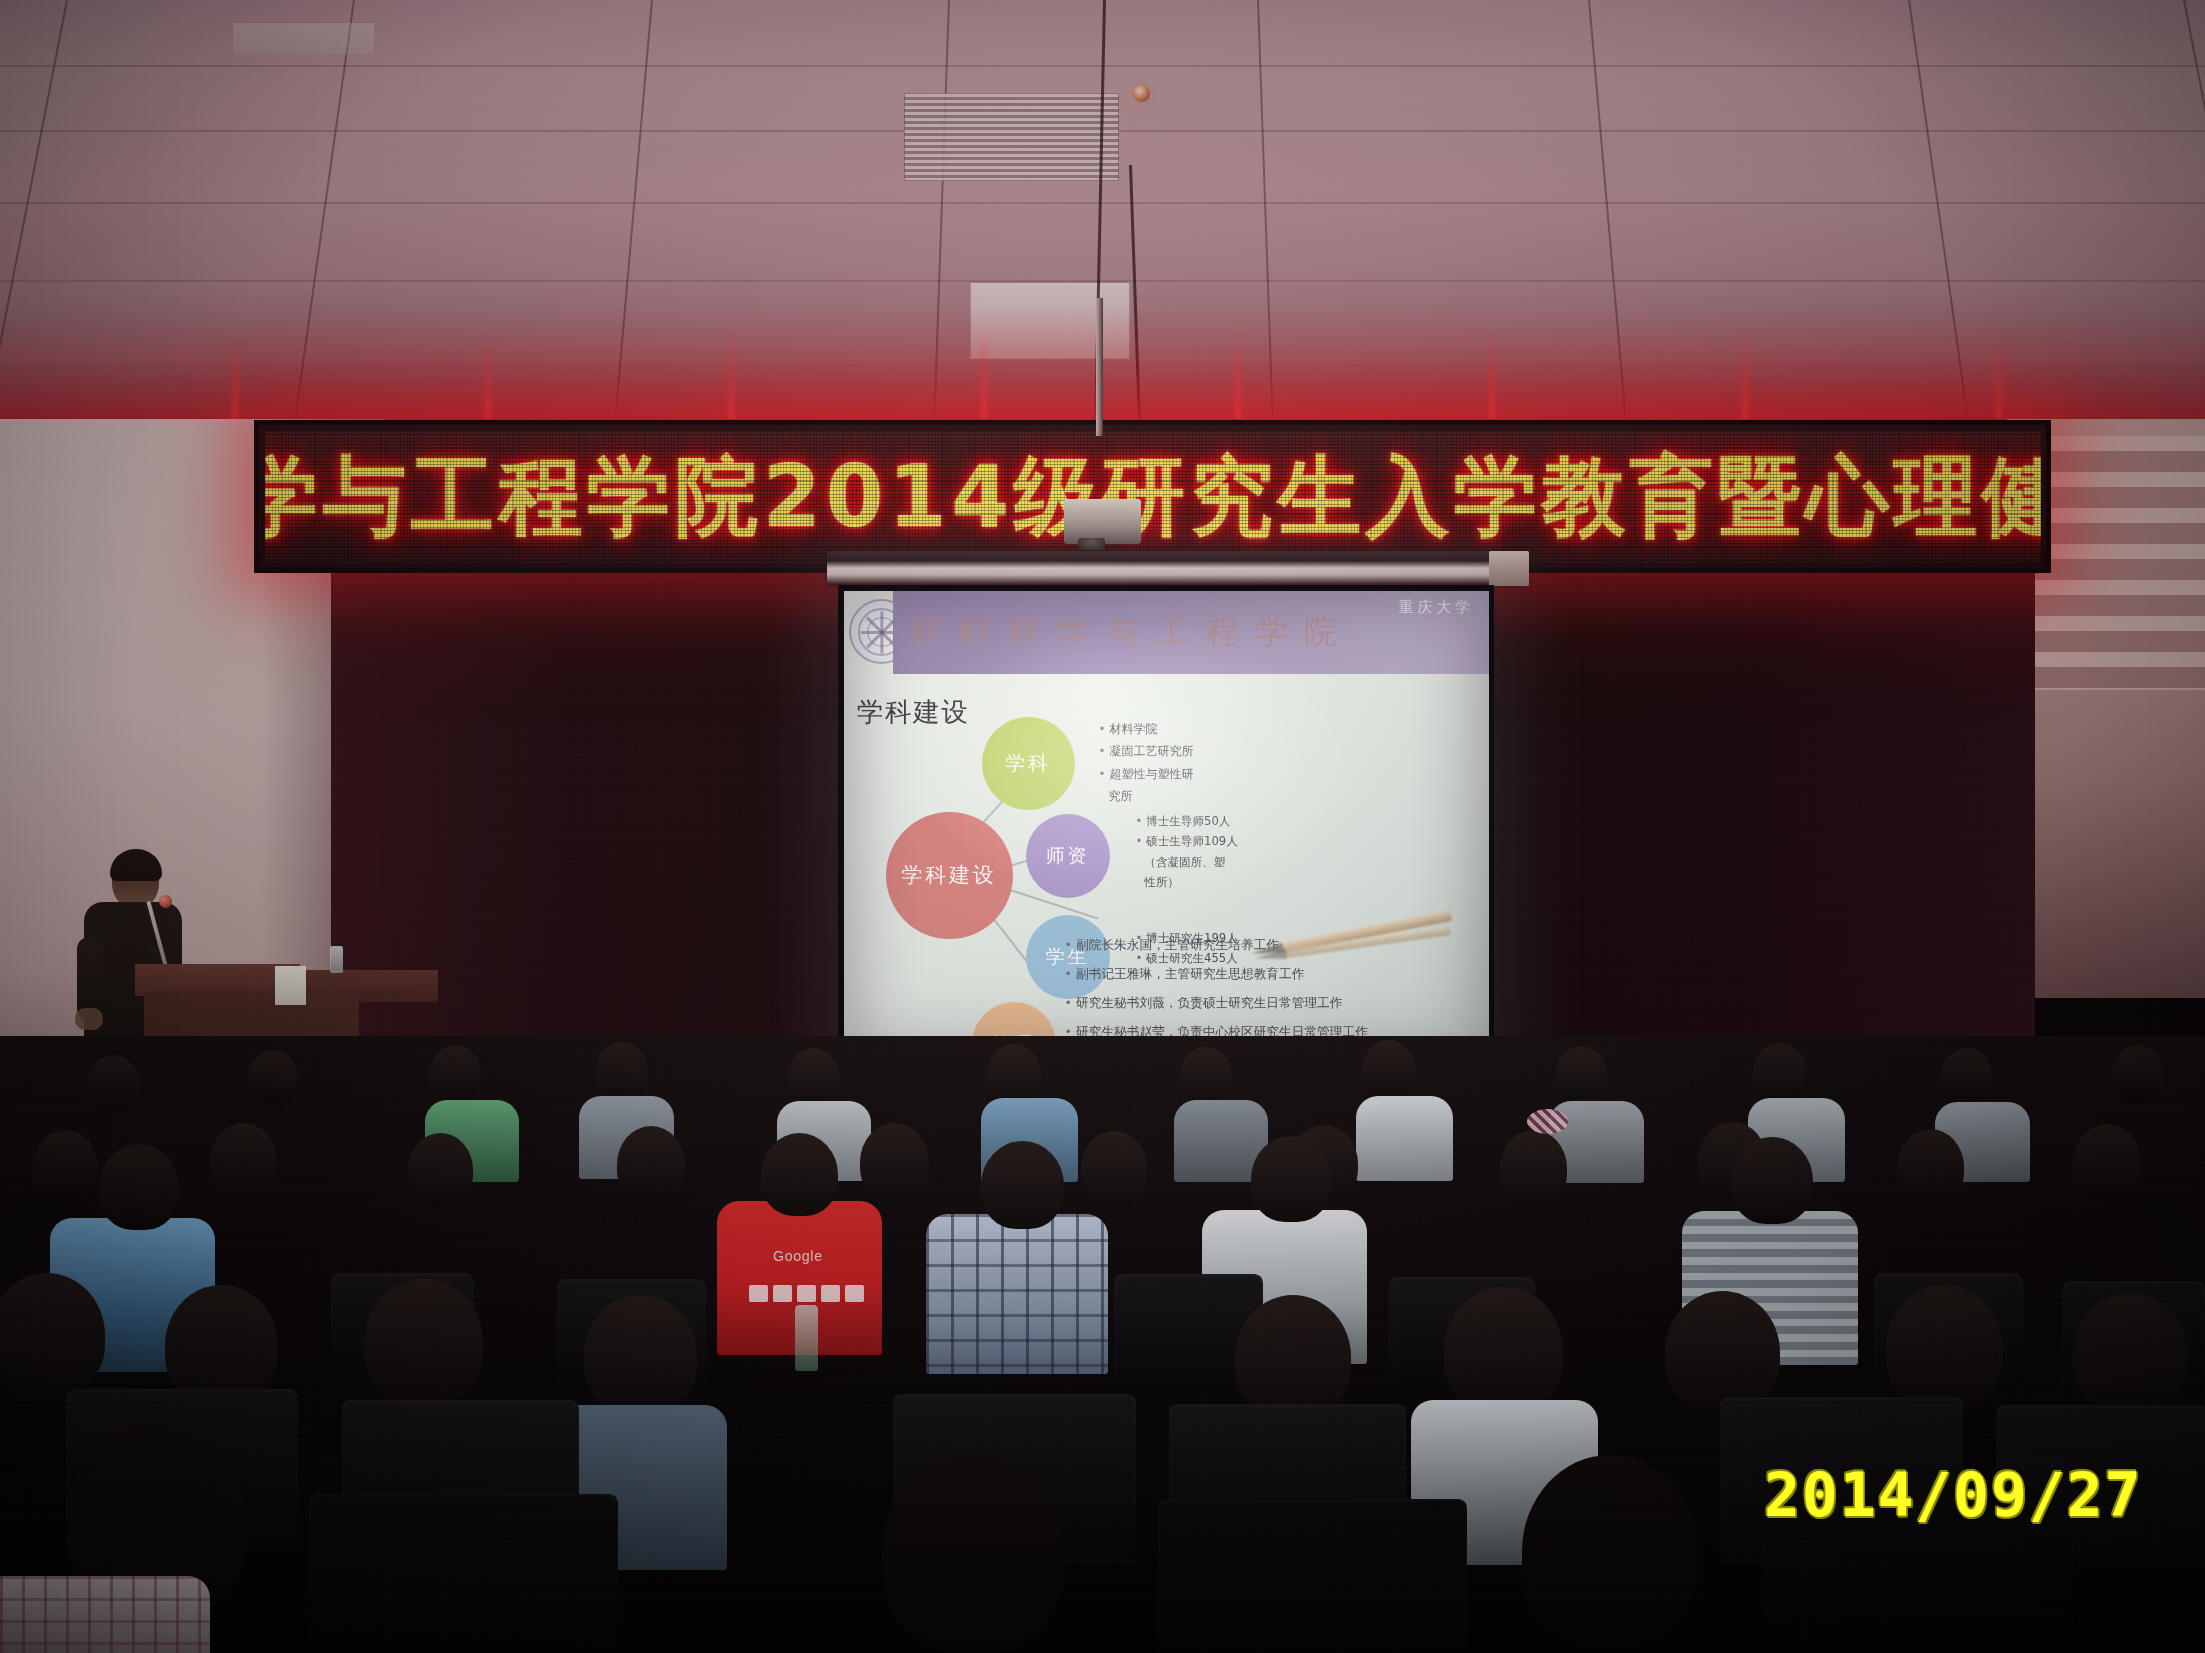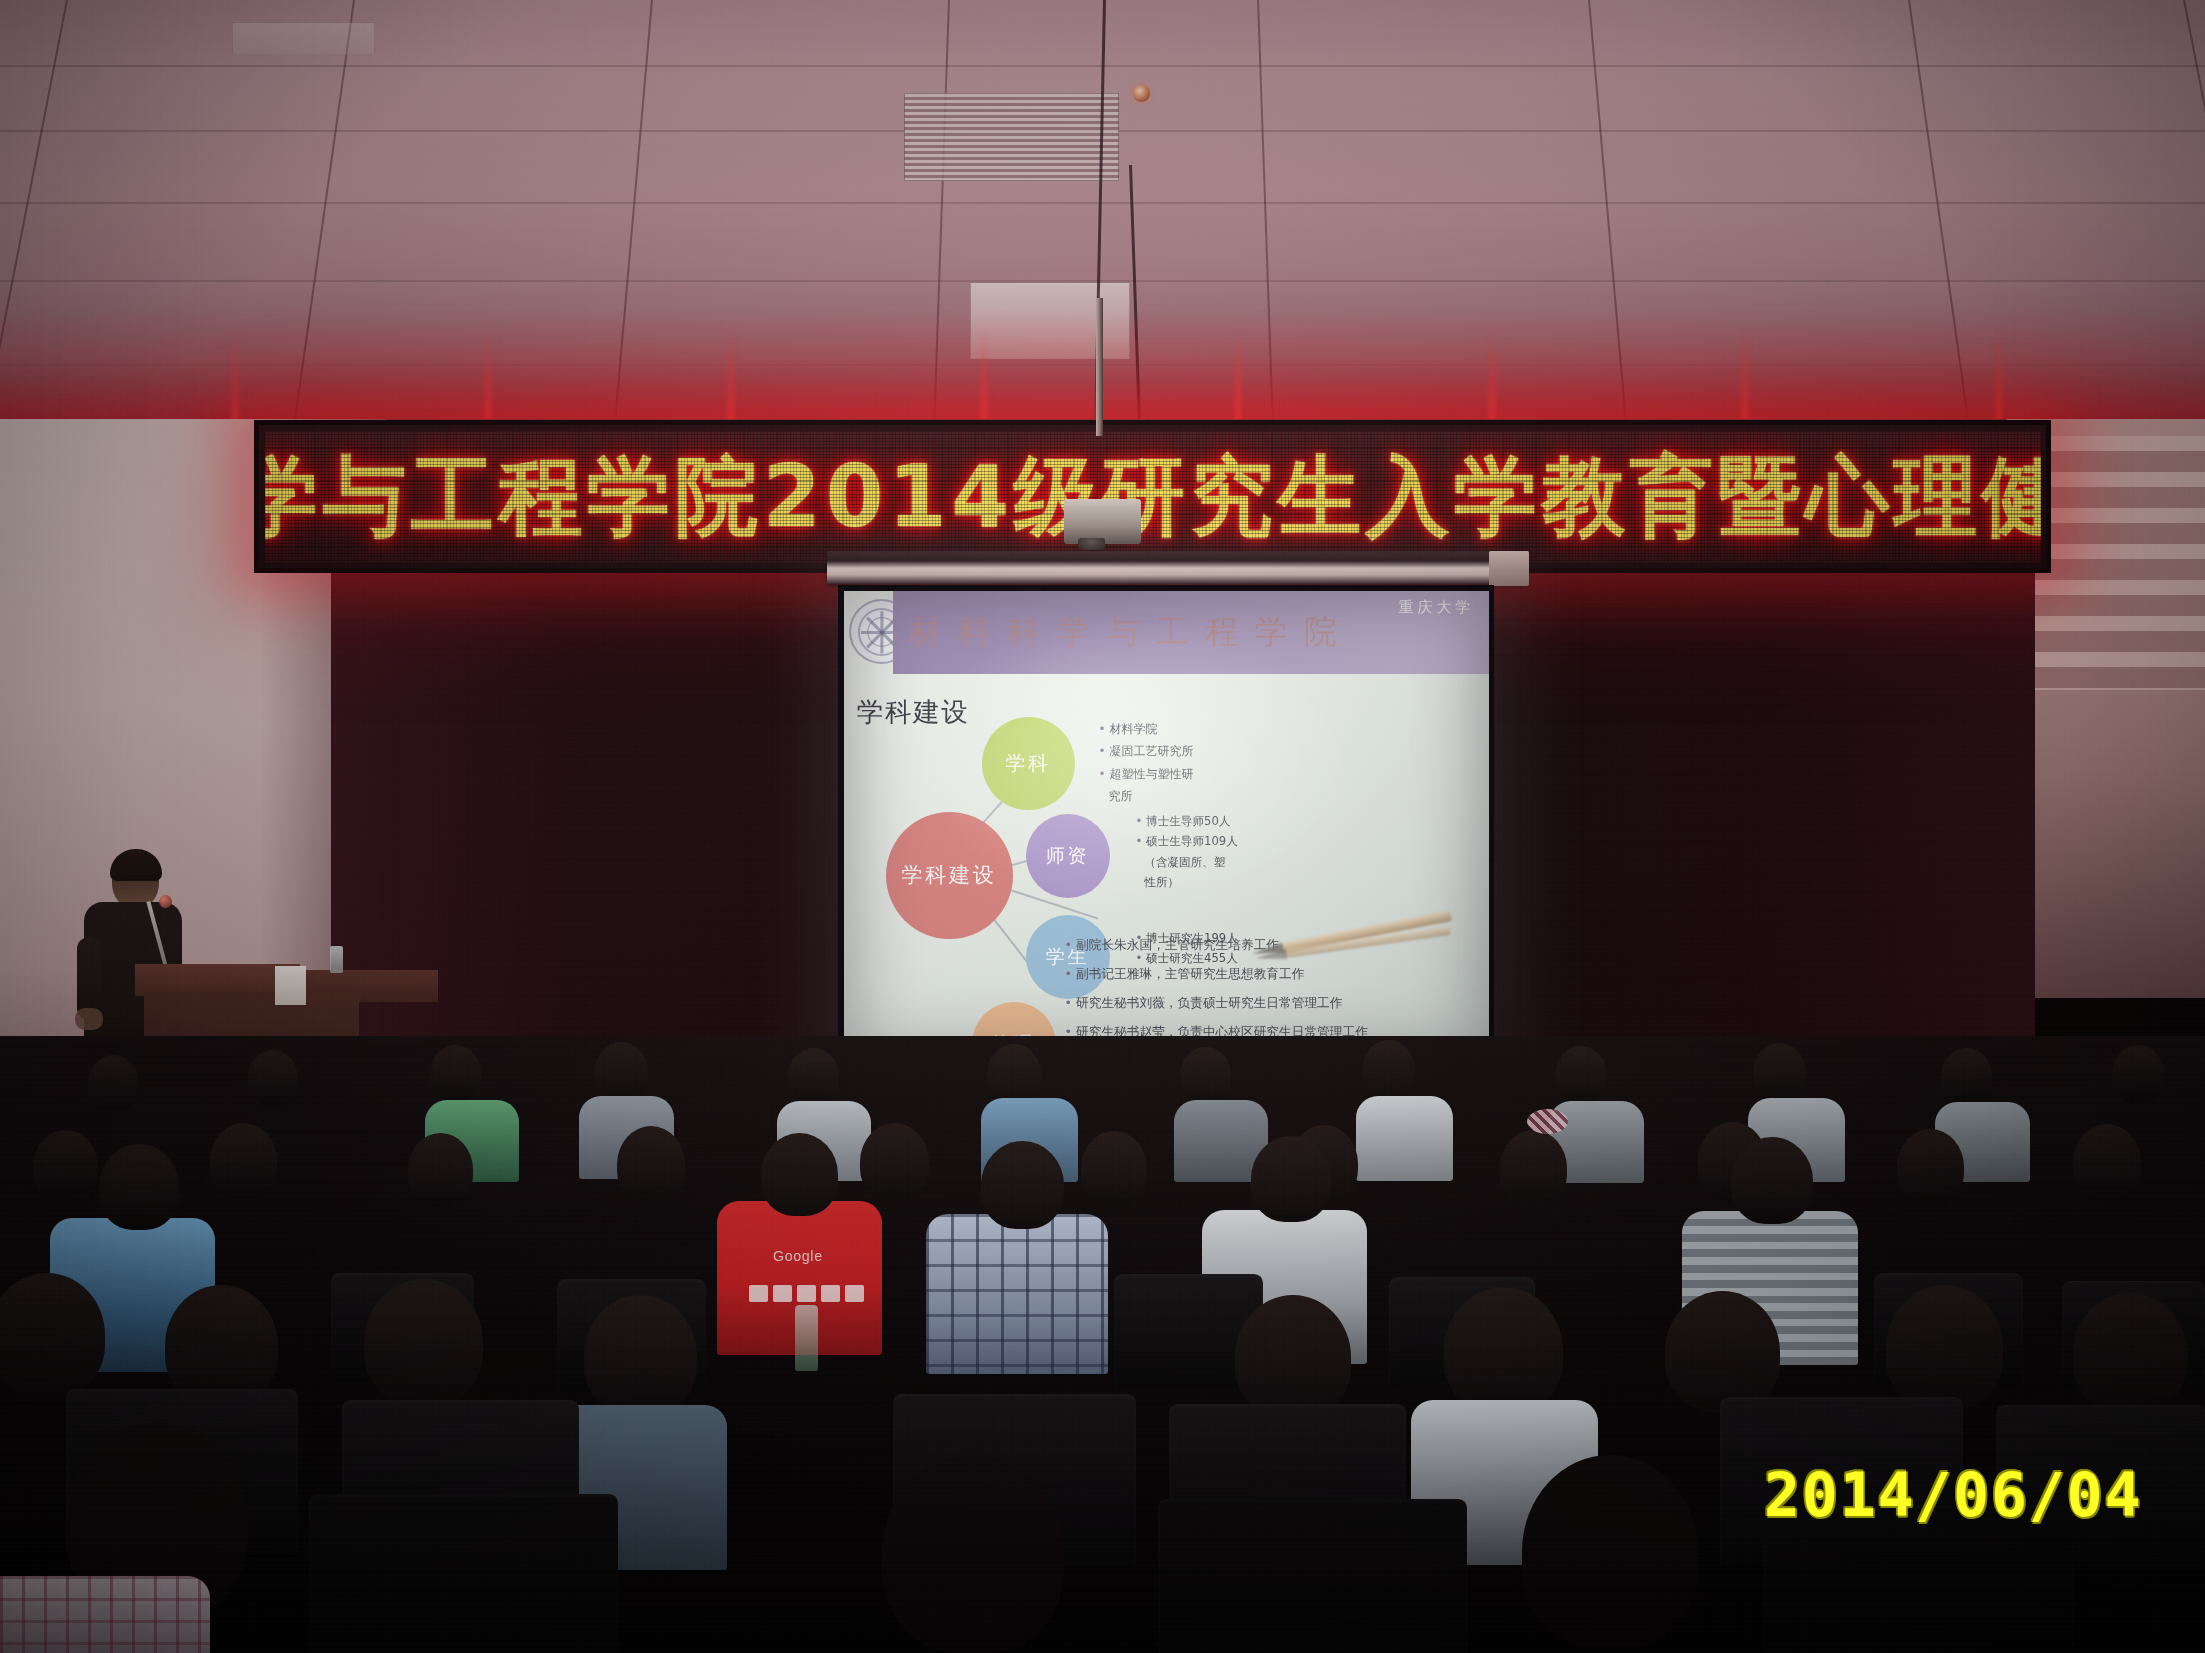--- a/index.html
+++ b/index.html
@@ -637,16 +637,16 @@
     <div class="torso" style="left:-22px;top:540px;width:232px;height:110px;
          background:
            repeating-linear-gradient(to right, rgba(120,40,60,.45) 0 3.3px, rgba(0,0,0,0) 3.3px 22px),
            repeating-linear-gradient(to bottom, rgba(120,40,60,.38) 0 3.3px, rgba(0,0,0,0) 3.3px 22px),
            linear-gradient(to bottom,#d2c5cc,#8f8089 70%,#574c53);"></div>
   </div>
 
   <div class="grade"></div>
   <div class="noise"></div>
 
-  <div class="datestamp">2014/06/04</div>
+  <div class="datestamp">2014/09/27</div>
 
 </div>
 
 
 </body></html>

